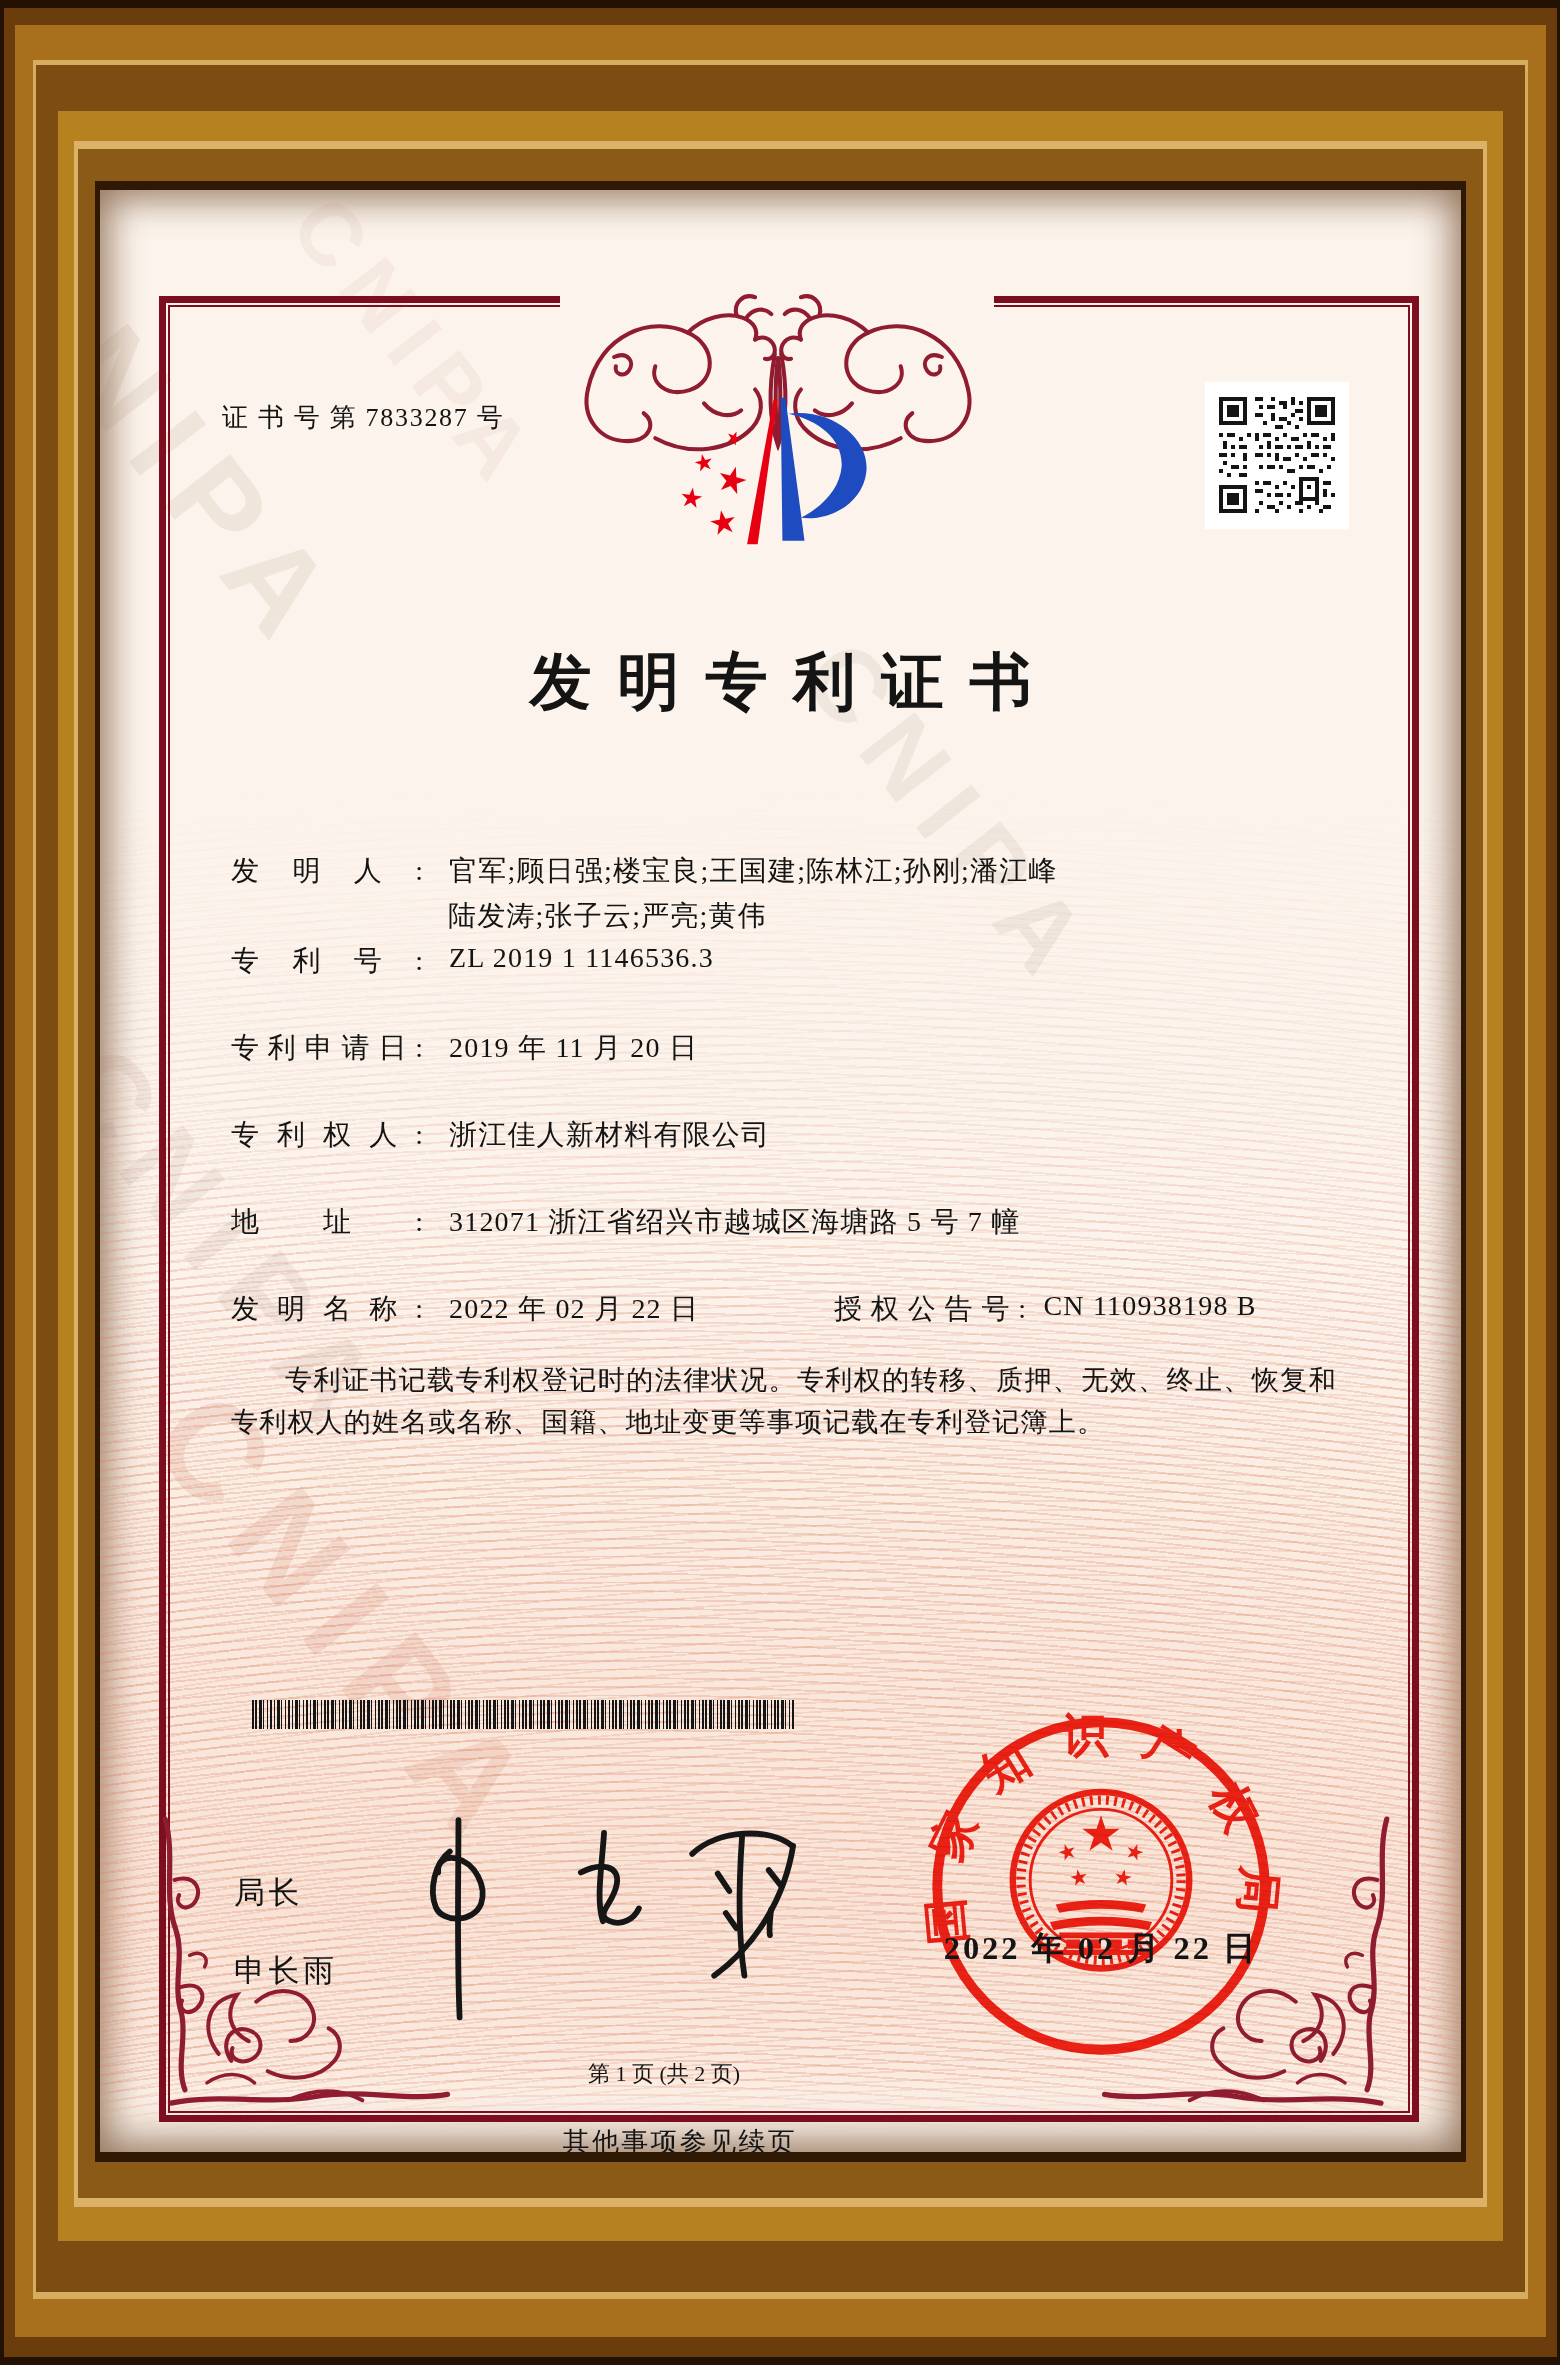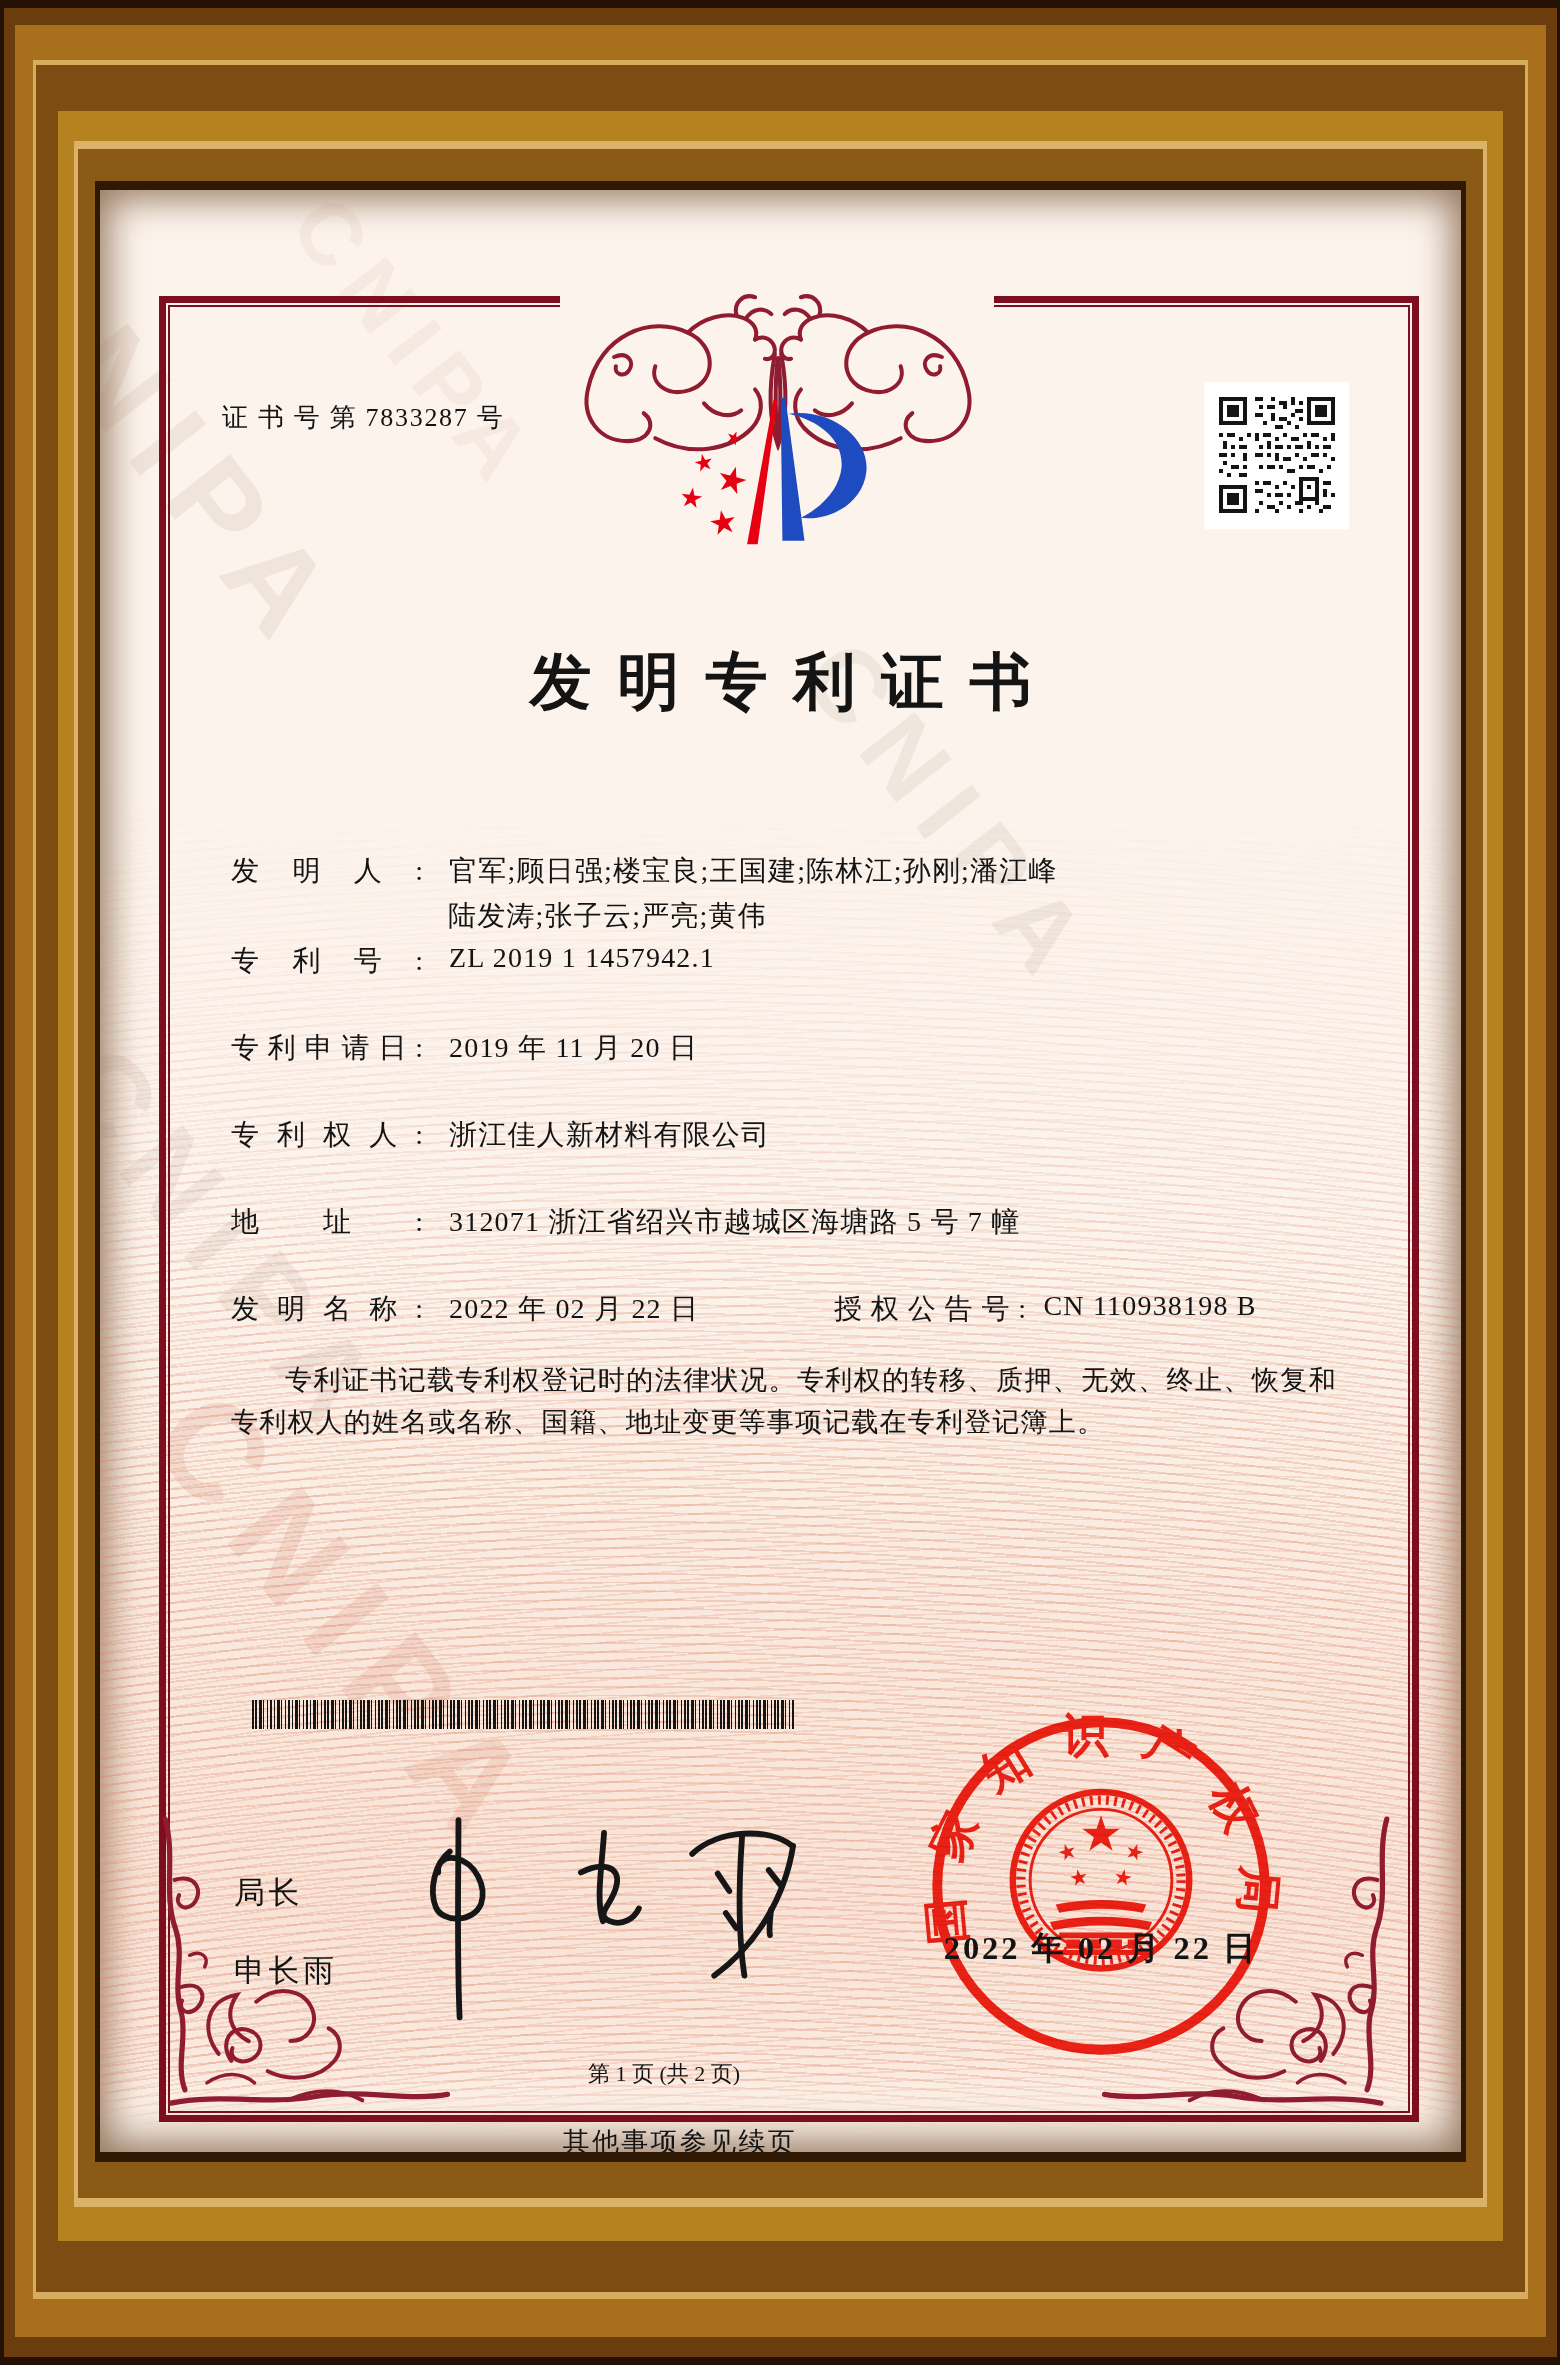--- a/index.html
+++ b/index.html
@@ -167,21 +167,21 @@
         </svg>
       </div>
 
       <div class="abs title" style="left:0;top:406px;margin-top:44px;">发明专利证书</div>
 
       <div class="abs frow" style="top:662px;">
         <span class="flabel">发明人:</span><span class="fvalue">官军;顾日强;楼宝良;王国建;陈林江;孙刚;潘江峰</span>
       </div>
       <div class="abs fvalue2" style="left:348px;top:707px;">陆发涛;张子云;严亮;黄伟</div>
       <div class="abs frow" style="top:752px;">
-        <span class="flabel">专利号:</span><span class="fvalue">ZL 2019 1 1457942.1</span>
+        <span class="flabel">专利号:</span><span class="fvalue">ZL 2019 1 1146536.3</span>
       </div>
       <div class="abs frow" style="top:839px;">
         <span class="flabel">专利申请日:</span><span class="fvalue">2019 年 11 月 20 日</span>
       </div>
       <div class="abs frow" style="top:926px;">
         <span class="flabel">专利权人:</span><span class="fvalue">浙江佳人新材料有限公司</span>
       </div>
       <div class="abs frow" style="top:1013px;">
         <span class="flabel">地址:</span><span class="fvalue">312071 浙江省绍兴市越城区海塘路 5 号 7 幢</span>
       </div>

